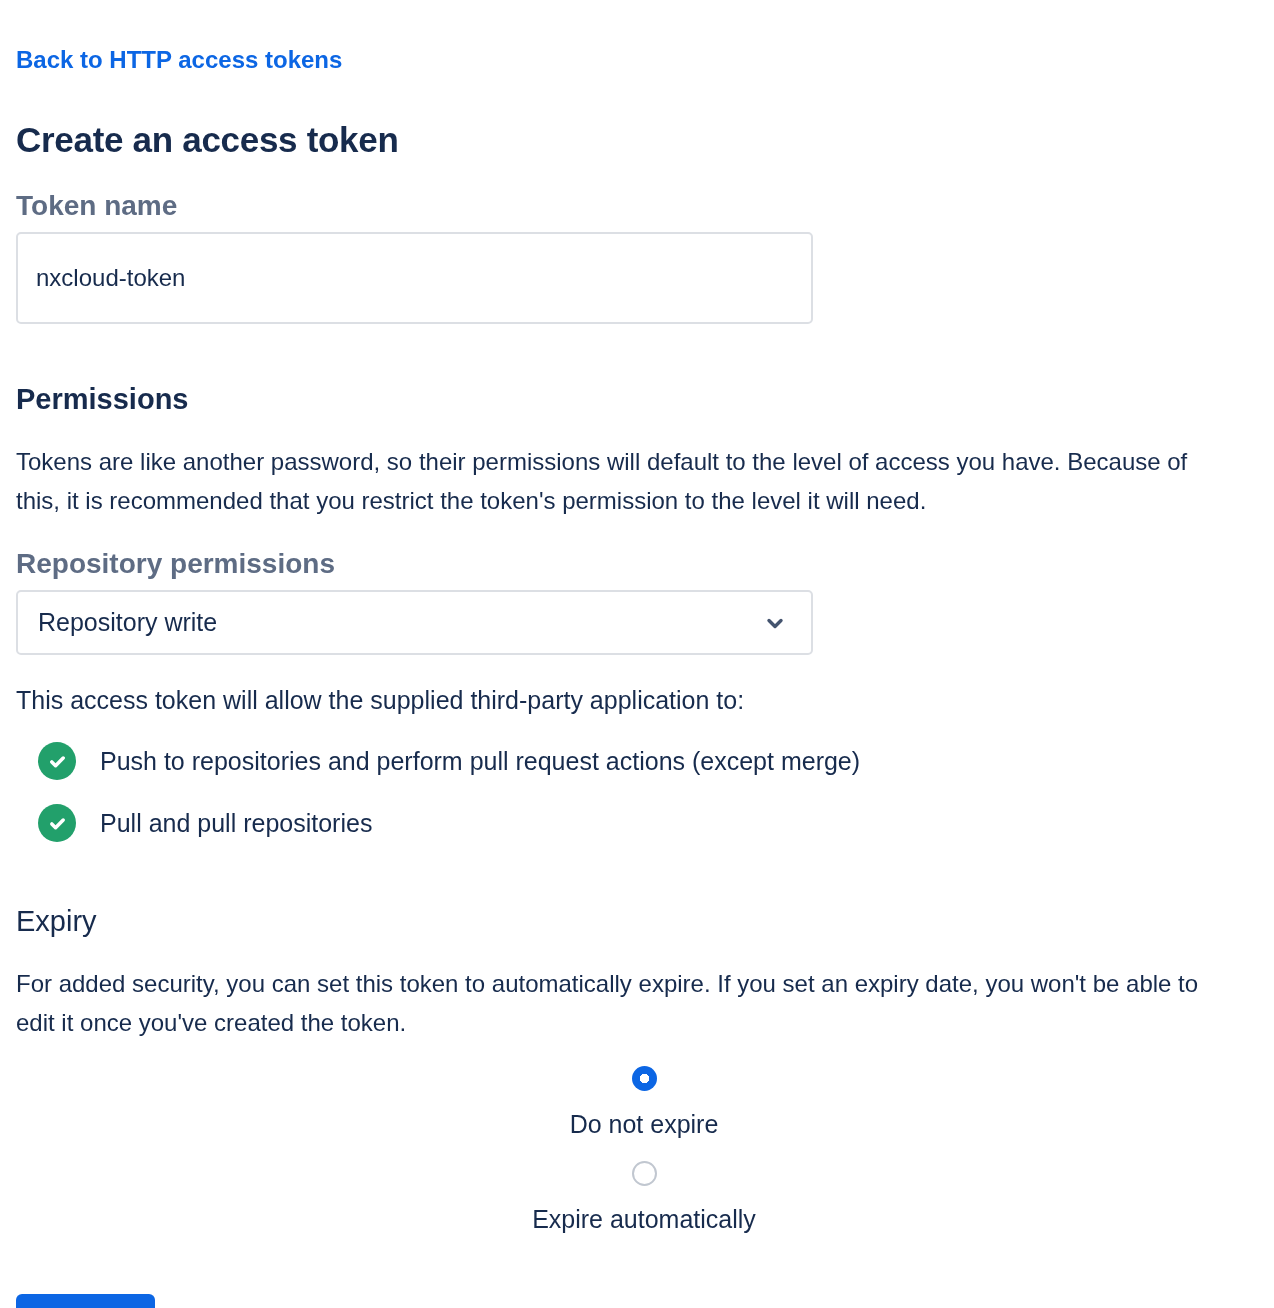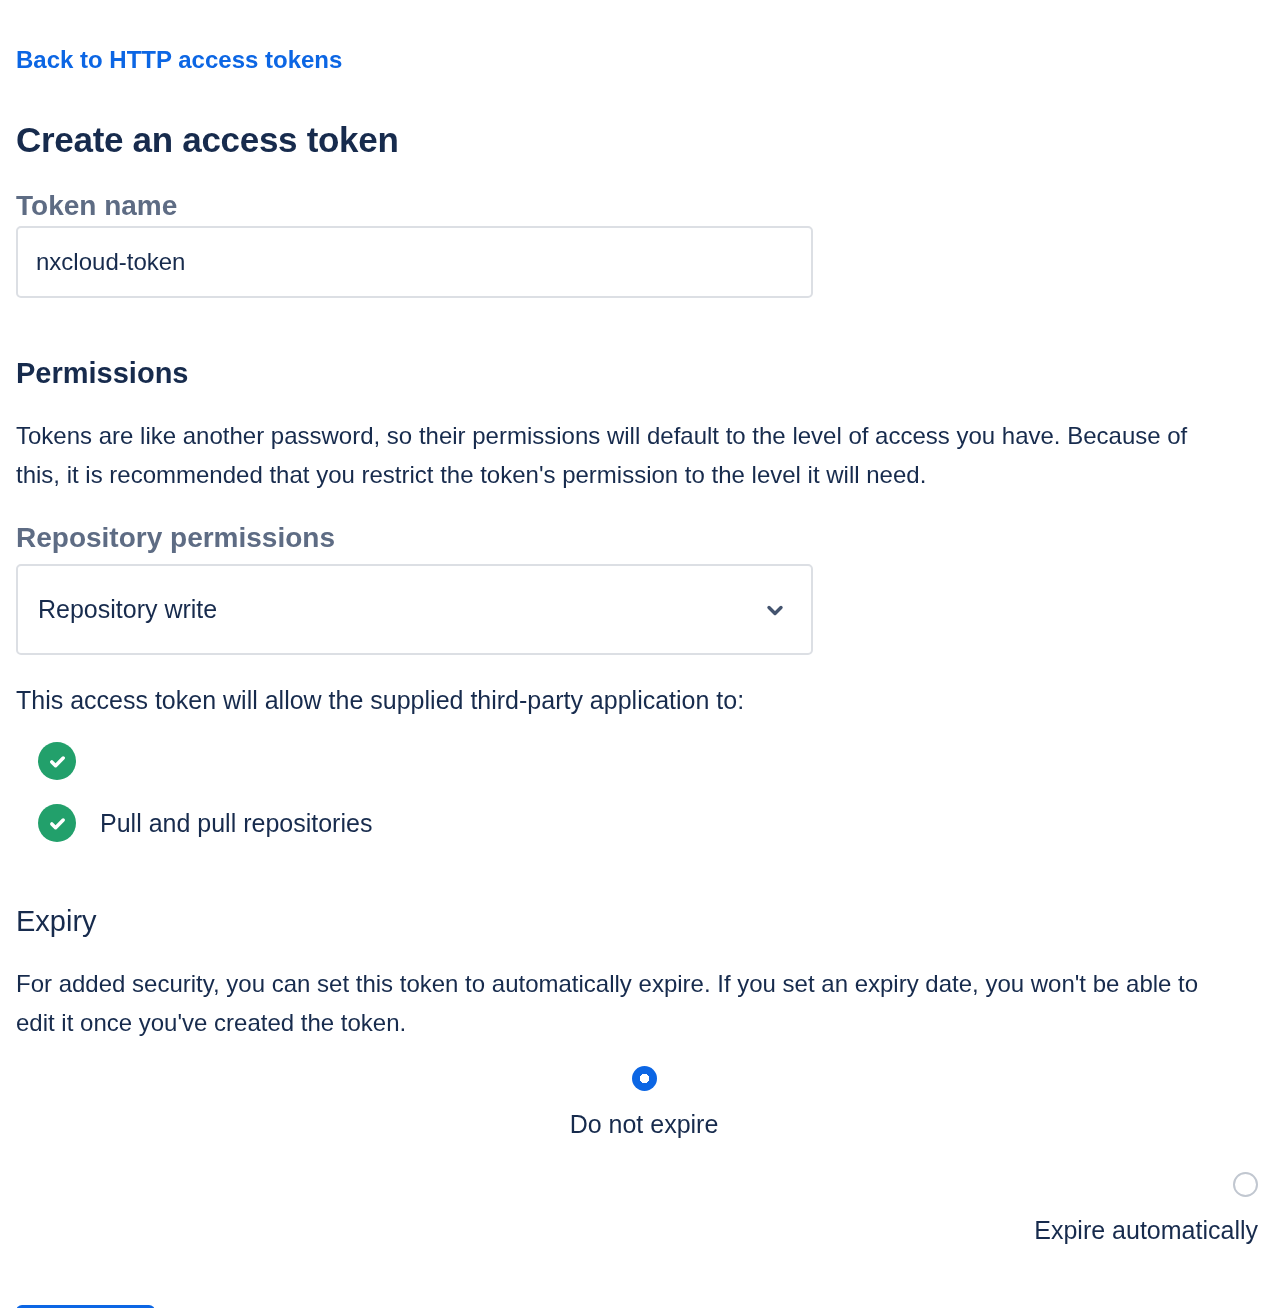--- a/index.html
+++ b/index.html
@@ -25,35 +25,35 @@
   }
   h1.page-title{
     margin:44px 0 0 0;font-size:35px;font-weight:700;line-height:44px;
     letter-spacing:-0.3px;color:var(--navy);
   }
   .field-label{
     margin-top:32px;font-size:28px;font-weight:700;line-height:24px;
     color:var(--label-gray);
   }
   .text-input{
-    display:block;margin-top:8px;width:797px;height:72px;
+    display:block;margin-top:14px;width:797px;height:92px;
     border:2px solid var(--border-gray);border-radius:5px;
     padding:4px 18px;font-family:"Liberation Sans",sans-serif;
     font-size:24px;color:var(--navy);outline:none;background:#fff;
   }
   h2.section-heading{
     margin:58px 0 12px 0;font-size:29px;font-weight:700;line-height:34px;
     color:var(--navy);
   }
   p.body-text{
     margin:26px 0 0 0;max-width:1200px;
     font-size:24px;font-weight:400;line-height:39px;color:var(--navy);
   }
   .select-control{
-    margin-top:14px;width:797px;height:91px;
+    margin-top:14px;width:797px;height:65px;
     border:2px solid var(--border-gray);border-radius:5px;background:#fff;
     display:flex;align-items:center;justify-content:space-between;
     padding:0 24px 0 20px;cursor:pointer;
   }
   .select-value{font-size:25px;color:var(--navy);}
   .chevron{flex:none;display:flex;align-items:center;}
   .allow-intro{
     margin:30px 0 0 0;font-size:25px;line-height:31px;color:var(--navy);
   }
   .cap-row{display:flex;align-items:center;gap:24px;margin:26px 0 0 22px;}
@@ -61,21 +61,21 @@
   .check-circle{
     width:38px;height:38px;border-radius:50%;background:var(--green);
     display:flex;align-items:center;justify-content:center;flex:none;
   }
   .cap-text{font-size:25px;line-height:31px;color:var(--navy);}
   h3.section-heading{
     margin:62px 0 0 0;font-size:29px;font-weight:500;line-height:34px;
     color:var(--navy);
   }
   .radio-row{display:flex;align-items:center;gap:18px;margin:24px 0 0 14px;flex-direction:column;}
-  .radio-row + .radio-row{margin-top:33px;align-items:flex-end;}
+  .radio-row + .radio-row{margin-top:22px;}
   input[type="radio"]{
     appearance:none;-webkit-appearance:none;margin:0;flex:none;
     width:25px;height:25px;border-radius:50%;
     border:2px solid #C1C7D0;background:#fff;cursor:pointer;
   }
   input[type="radio"]:checked{
     border:none;
     background:radial-gradient(circle,#ffffff 0 4.5px,var(--blue) 5px);
   }
   .radio-label{font-size:25px;line-height:30px;color:var(--navy);cursor:pointer;}
@@ -121,20 +121,21 @@
   </div>
 
   <p class="allow-intro">This access token will allow the supplied third-party application to:</p>
 
   <div class="cap-row">
     <span class="check-circle">
       <svg width="21" height="21" viewBox="0 0 24 24">
         <path d="M5.5 12.5l4.3 4.3L18.5 8" stroke="#ffffff" stroke-width="4" fill="none" stroke-linecap="round" stroke-linejoin="round"></path>
       </svg>
     </span>
+    <span class="cap-text">Push to repositories and perform pull request actions (except merge)</span>
   </div>
 
   <div class="cap-row">
     <span class="check-circle">
       <svg width="21" height="21" viewBox="0 0 24 24">
         <path d="M5.5 12.5l4.3 4.3L18.5 8" stroke="#ffffff" stroke-width="4" fill="none" stroke-linecap="round" stroke-linejoin="round"></path>
       </svg>
     </span>
     <span class="cap-text">Pull and pull repositories</span>
   </div>

